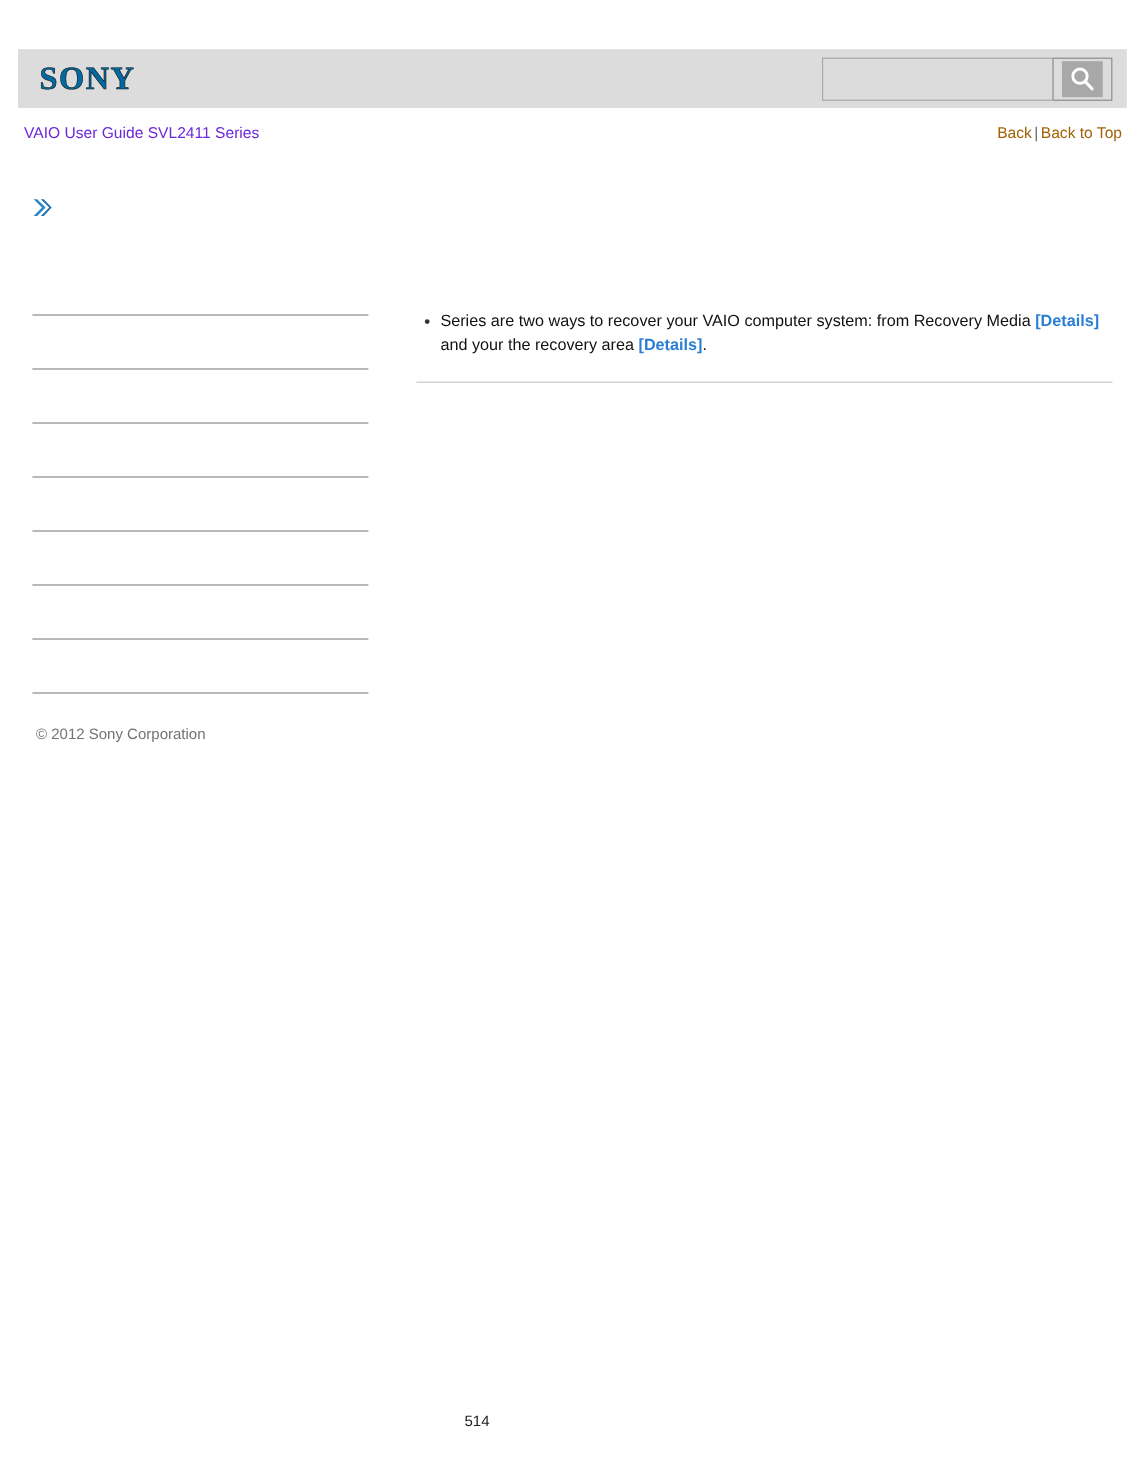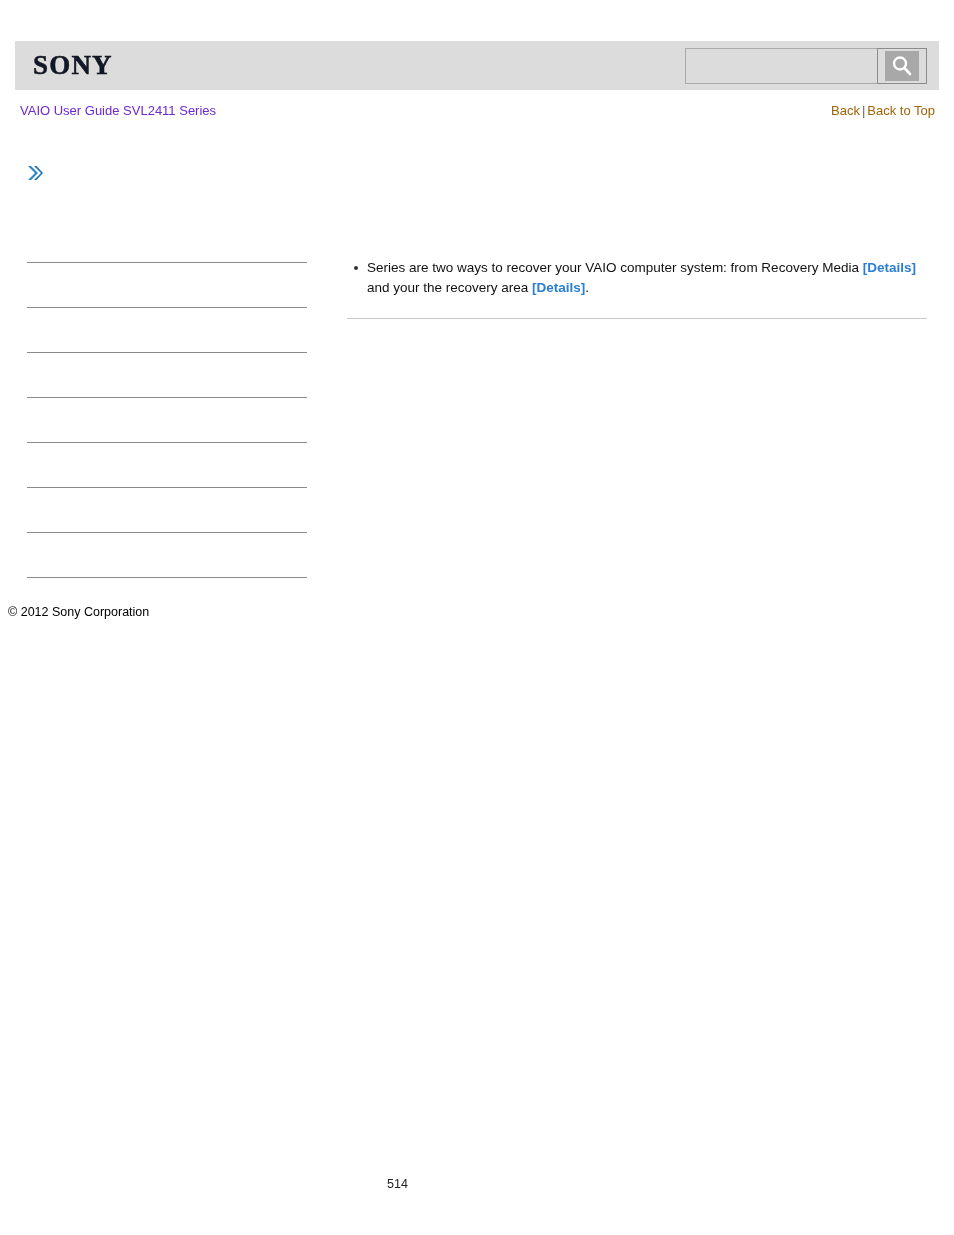--- a/index.html
+++ b/index.html
@@ -29,21 +29,21 @@
     box-sizing: border-box;
   }
   .sony-logo {
     position: absolute;
     left: 18px;
     top: 8px;
     font-family: "Liberation Serif", serif;
     font-weight: bold;
     font-size: 27px;
     letter-spacing: 1.2px;
-    color: #0f172a;
+    color: #0369a1;
     line-height: 32px;
     -webkit-text-stroke: 0.5px #141414;
   }
   .search-wrap {
     position: absolute;
     right: 12px;
     top: 7px;
     display: flex;
     align-items: stretch;
     height: 36px;
@@ -151,24 +151,24 @@
     box-sizing: border-box;
     border-bottom: 1px solid #8a8a8a;
     font-size: 13px;
     color: #222222;
     line-height: 45px;
     overflow: hidden;
     white-space: nowrap;
   }
   .copyright {
     position: absolute;
-    left: 8px;
+    left: 30px;
     top: 604px;
     font-size: 12.5px;
-    color: #000000;
+    color: #737373;
     line-height: 16px;
     white-space: nowrap;
   }
 
   
   .main {
     position: absolute;
     left: 347px;
     top: 258px;
     width: 580px;

